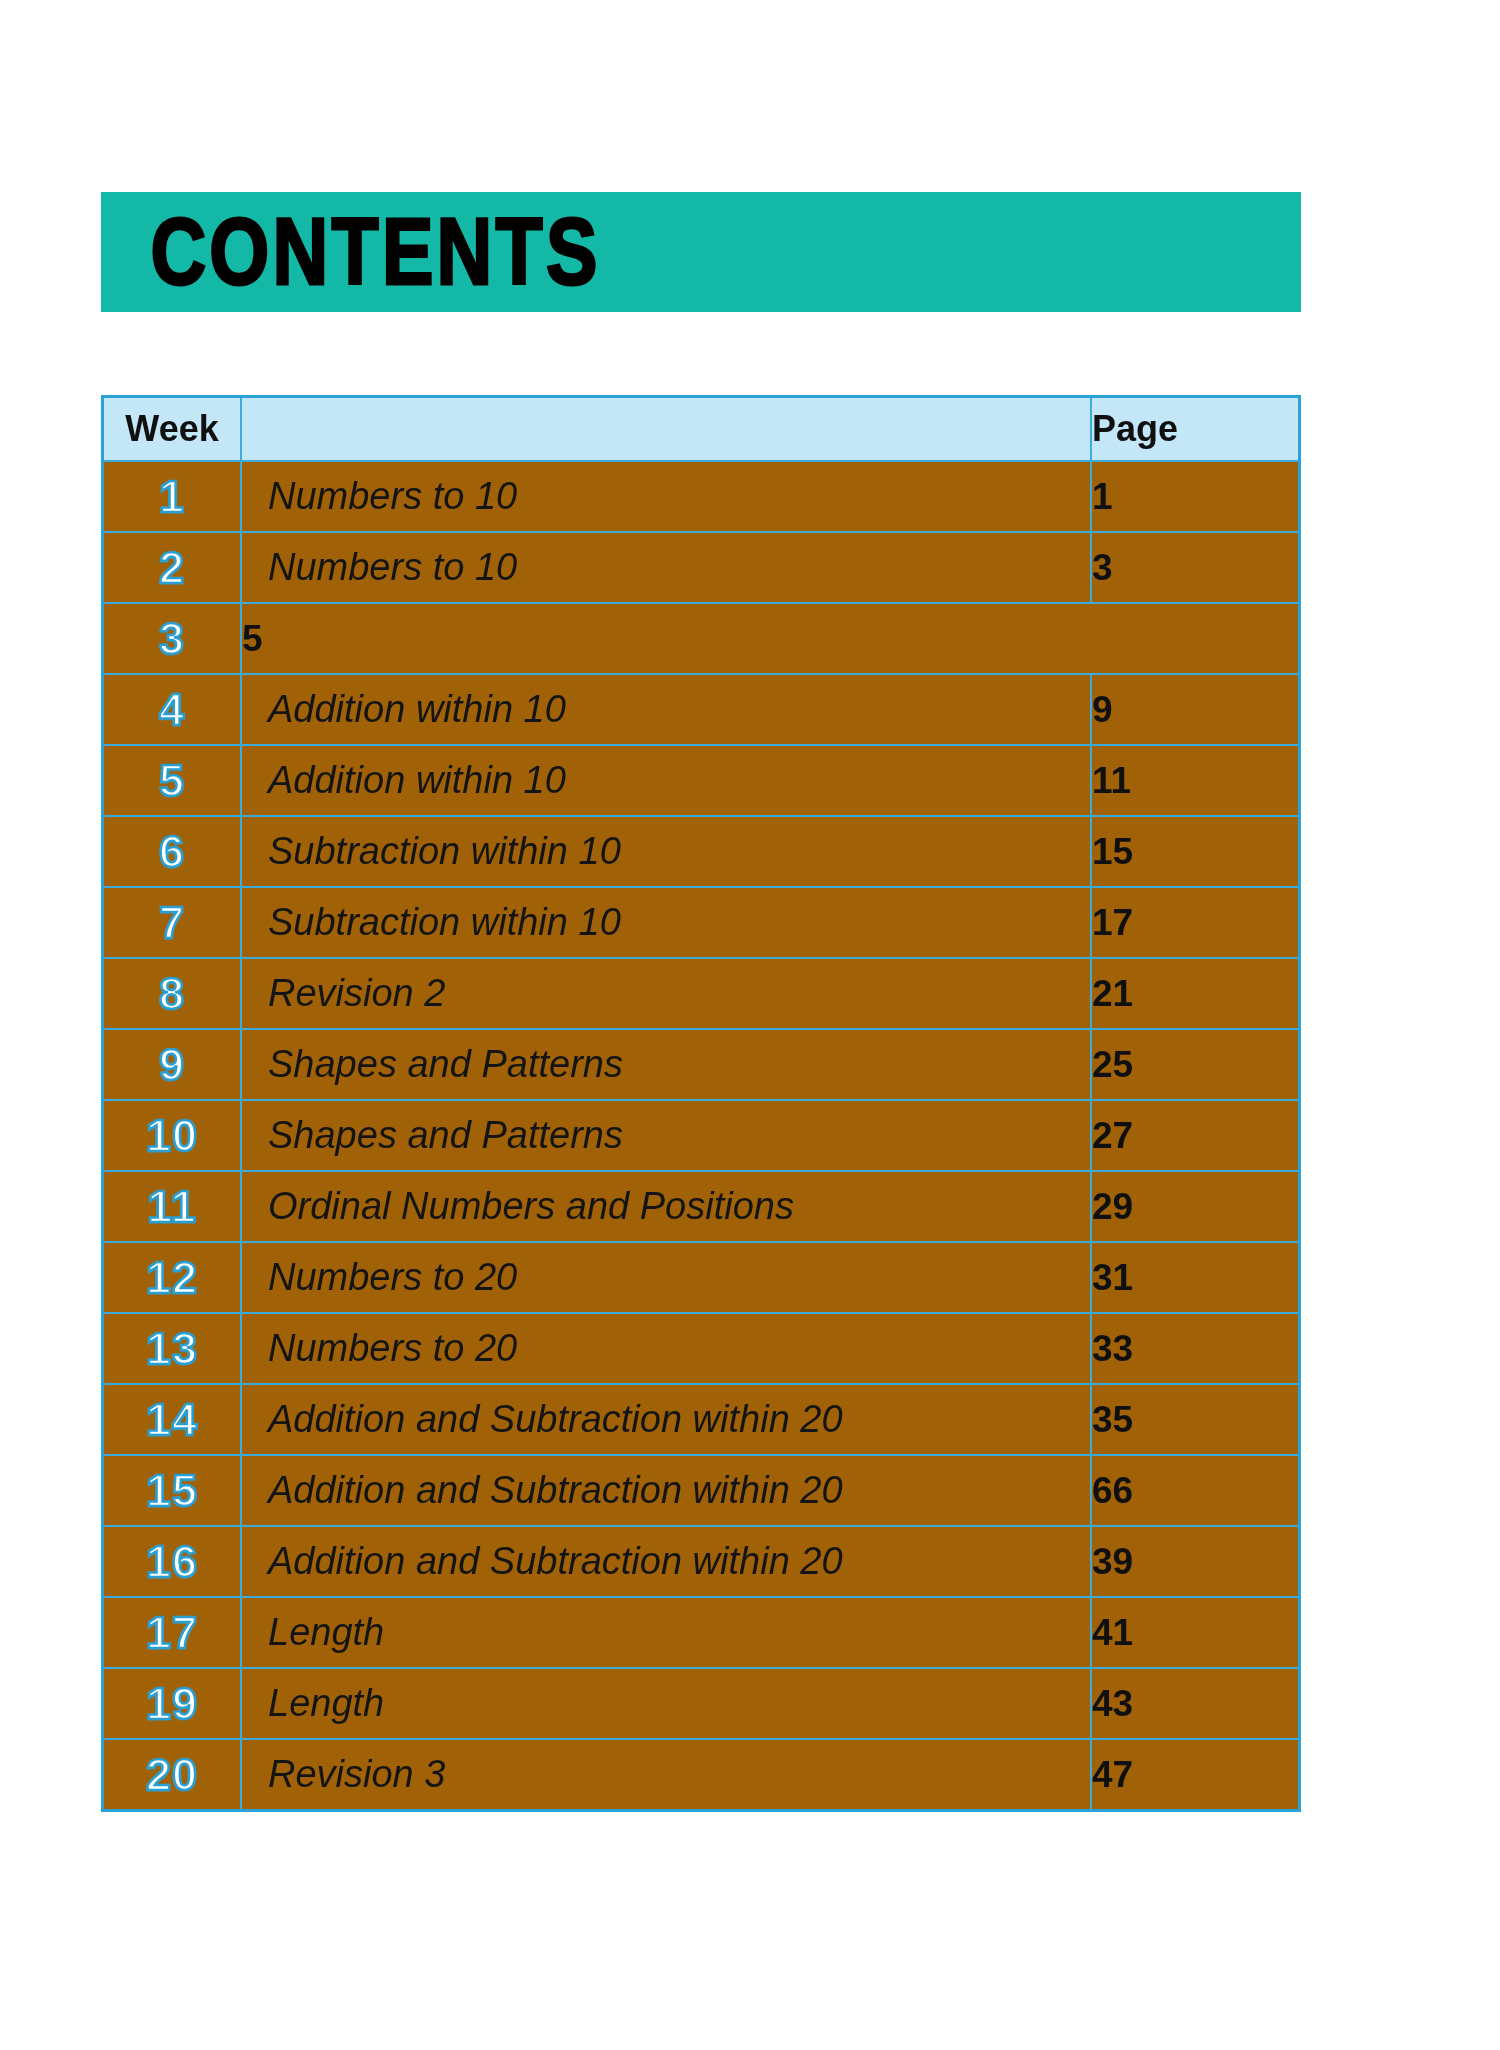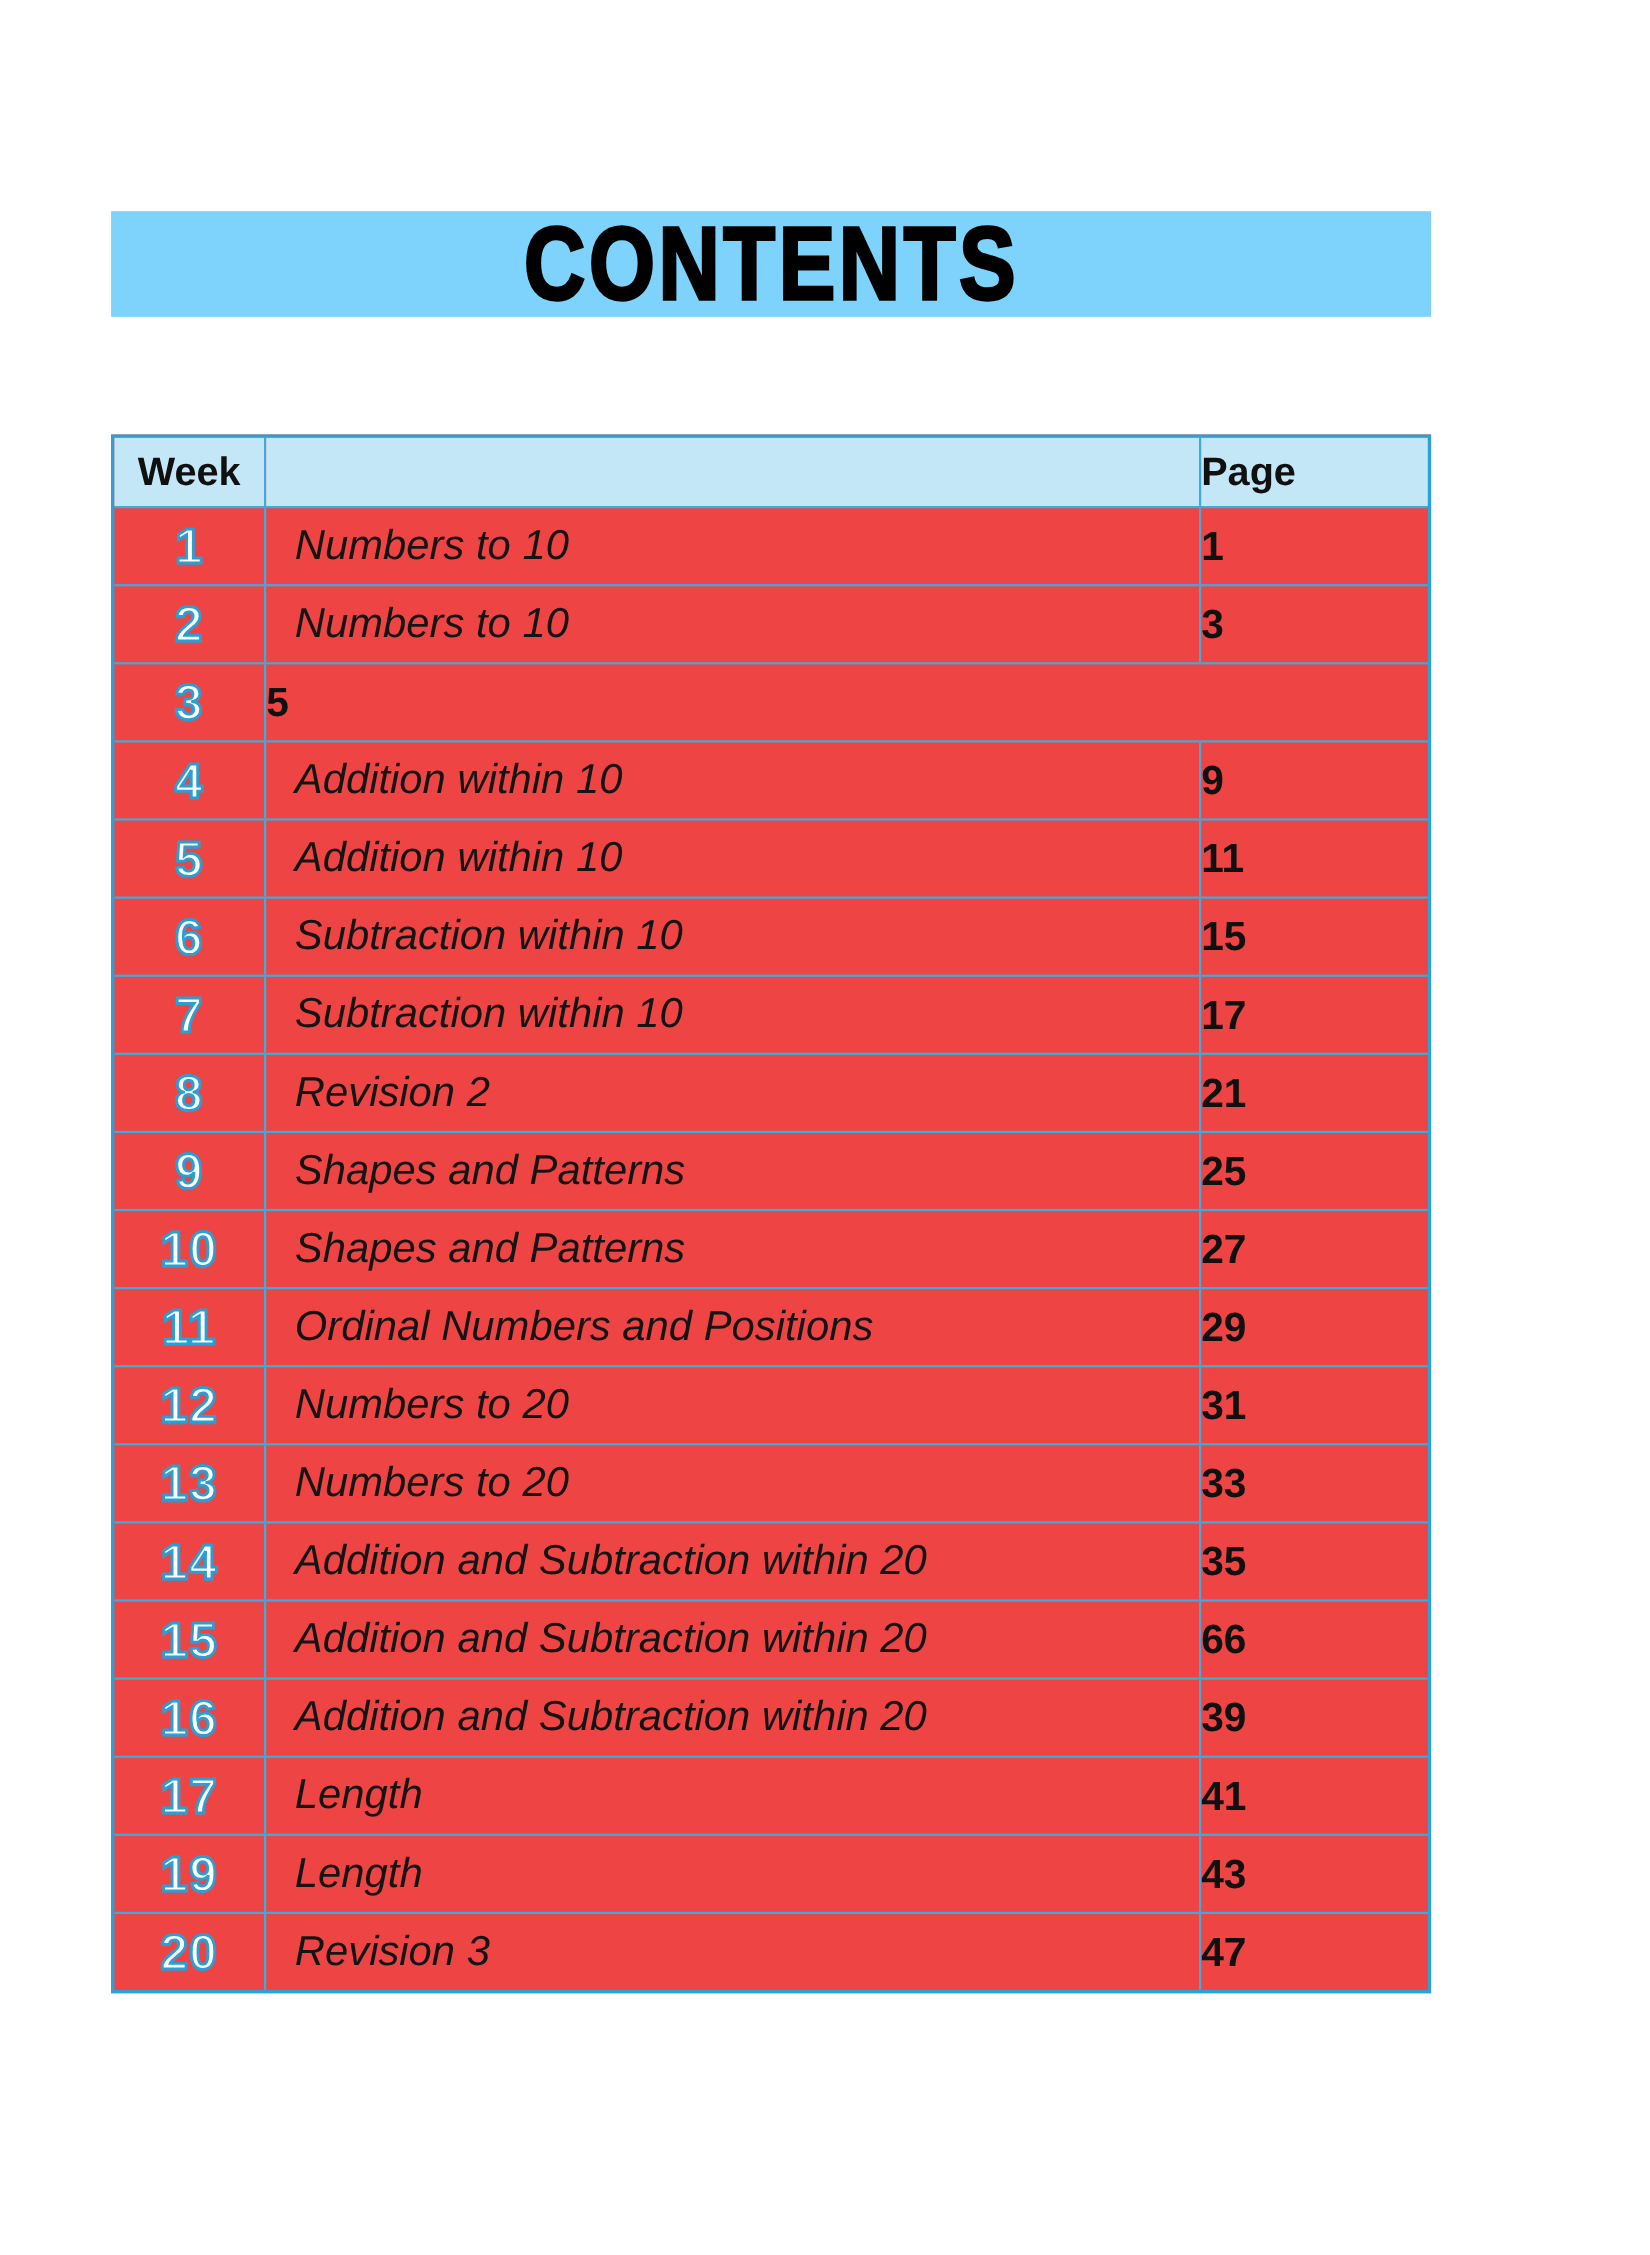--- a/index.html
+++ b/index.html
@@ -14,25 +14,25 @@
     font-family: "Liberation Sans", sans-serif;
     overflow: hidden;
   }
 
   
   .banner {
     position: absolute;
     left: 101px;
     top: 192px;
     width: 1200px;
-    height: 96px;
-    background: #7dd3fc;
+    height: 120px;
+    background: #14b8a6;
     display: flex;
     align-items: center;
-    justify-content: center;
+    justify-content: flex-start;
   }
   .banner-title {
     display: inline-block;
     font-size: 94px;
     font-weight: 900;
     color: #000000;
     -webkit-text-stroke: 3px #000000;
     letter-spacing: 4px;
     transform: scaleX(0.82);
     transform-origin: center;
@@ -40,21 +40,21 @@
     white-space: nowrap;
   }
 
   
   .toc {
     position: absolute;
     left: 101px;
     top: 395px;
     width: 1194px;
     border: 3px solid #2aa2d8;
-    background: #ef4444;
+    background: #a16207;
   }
   .toc-row {
     display: flex;
     box-sizing: border-box;
     border-top: 2px solid #3fabdd;
   }
   .toc-row.header-row {
     border-top: none;
     height: 62px;
   }

